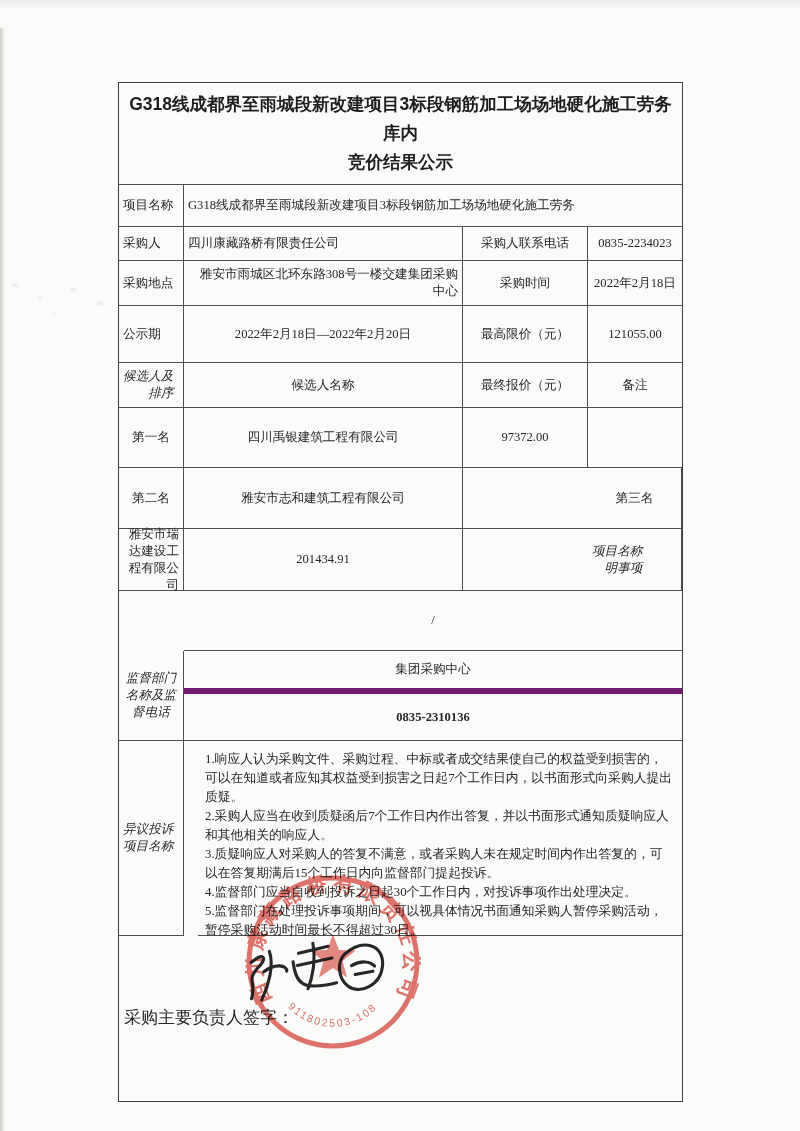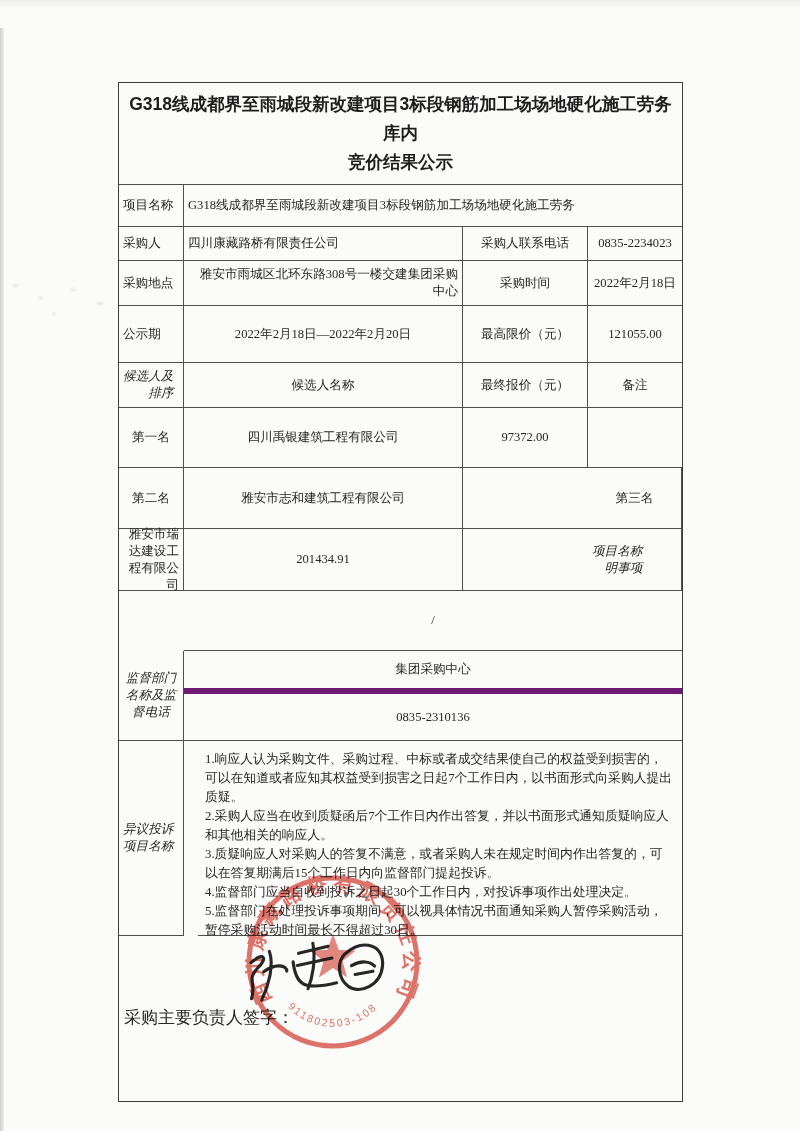--- a/index.html
+++ b/index.html
@@ -42,21 +42,21 @@
   .pre{white-space:pre-line;font-style:italic;}
   .title-cell{
     grid-column:1/5;justify-content:center;text-align:center;
     font-family:"Liberation Sans","DejaVu Sans",sans-serif;
     font-weight:bold;font-size:17.5px;line-height:29px;color:#1d1d1d;
     padding:0 10px;
   }
   .span24{grid-column:2/5;}
   .stackwrap{flex-direction:column;align-items:stretch;padding:0;}
   .stack-top{height:43px;border-bottom:6px solid #701a75;display:flex;align-items:center;justify-content:center;box-sizing:border-box;}
-  .stack-bot{flex:1;display:flex;align-items:center;justify-content:center;}
+  .stack-bot{flex:1;display:flex;align-items:center;justify-content:center;font-weight:bold;}
   .notice-cell{align-items:flex-start;padding:9px 8px 6px 7px;margin-left:14px;}
   .notice-cell p{margin:0;font-size:12.8px;line-height:19px;text-align:left;}
   .sign-cell{grid-column:1/5;padding-left:5px;font-size:17px;}
 
   
   .signature{position:absolute;left:238px;top:928px;z-index:6;pointer-events:none;}
   .seal{position:absolute;left:245px;top:874px;z-index:5;mix-blend-mode:multiply;pointer-events:none;opacity:.88;}
 </style>
 </head>
 <body>

